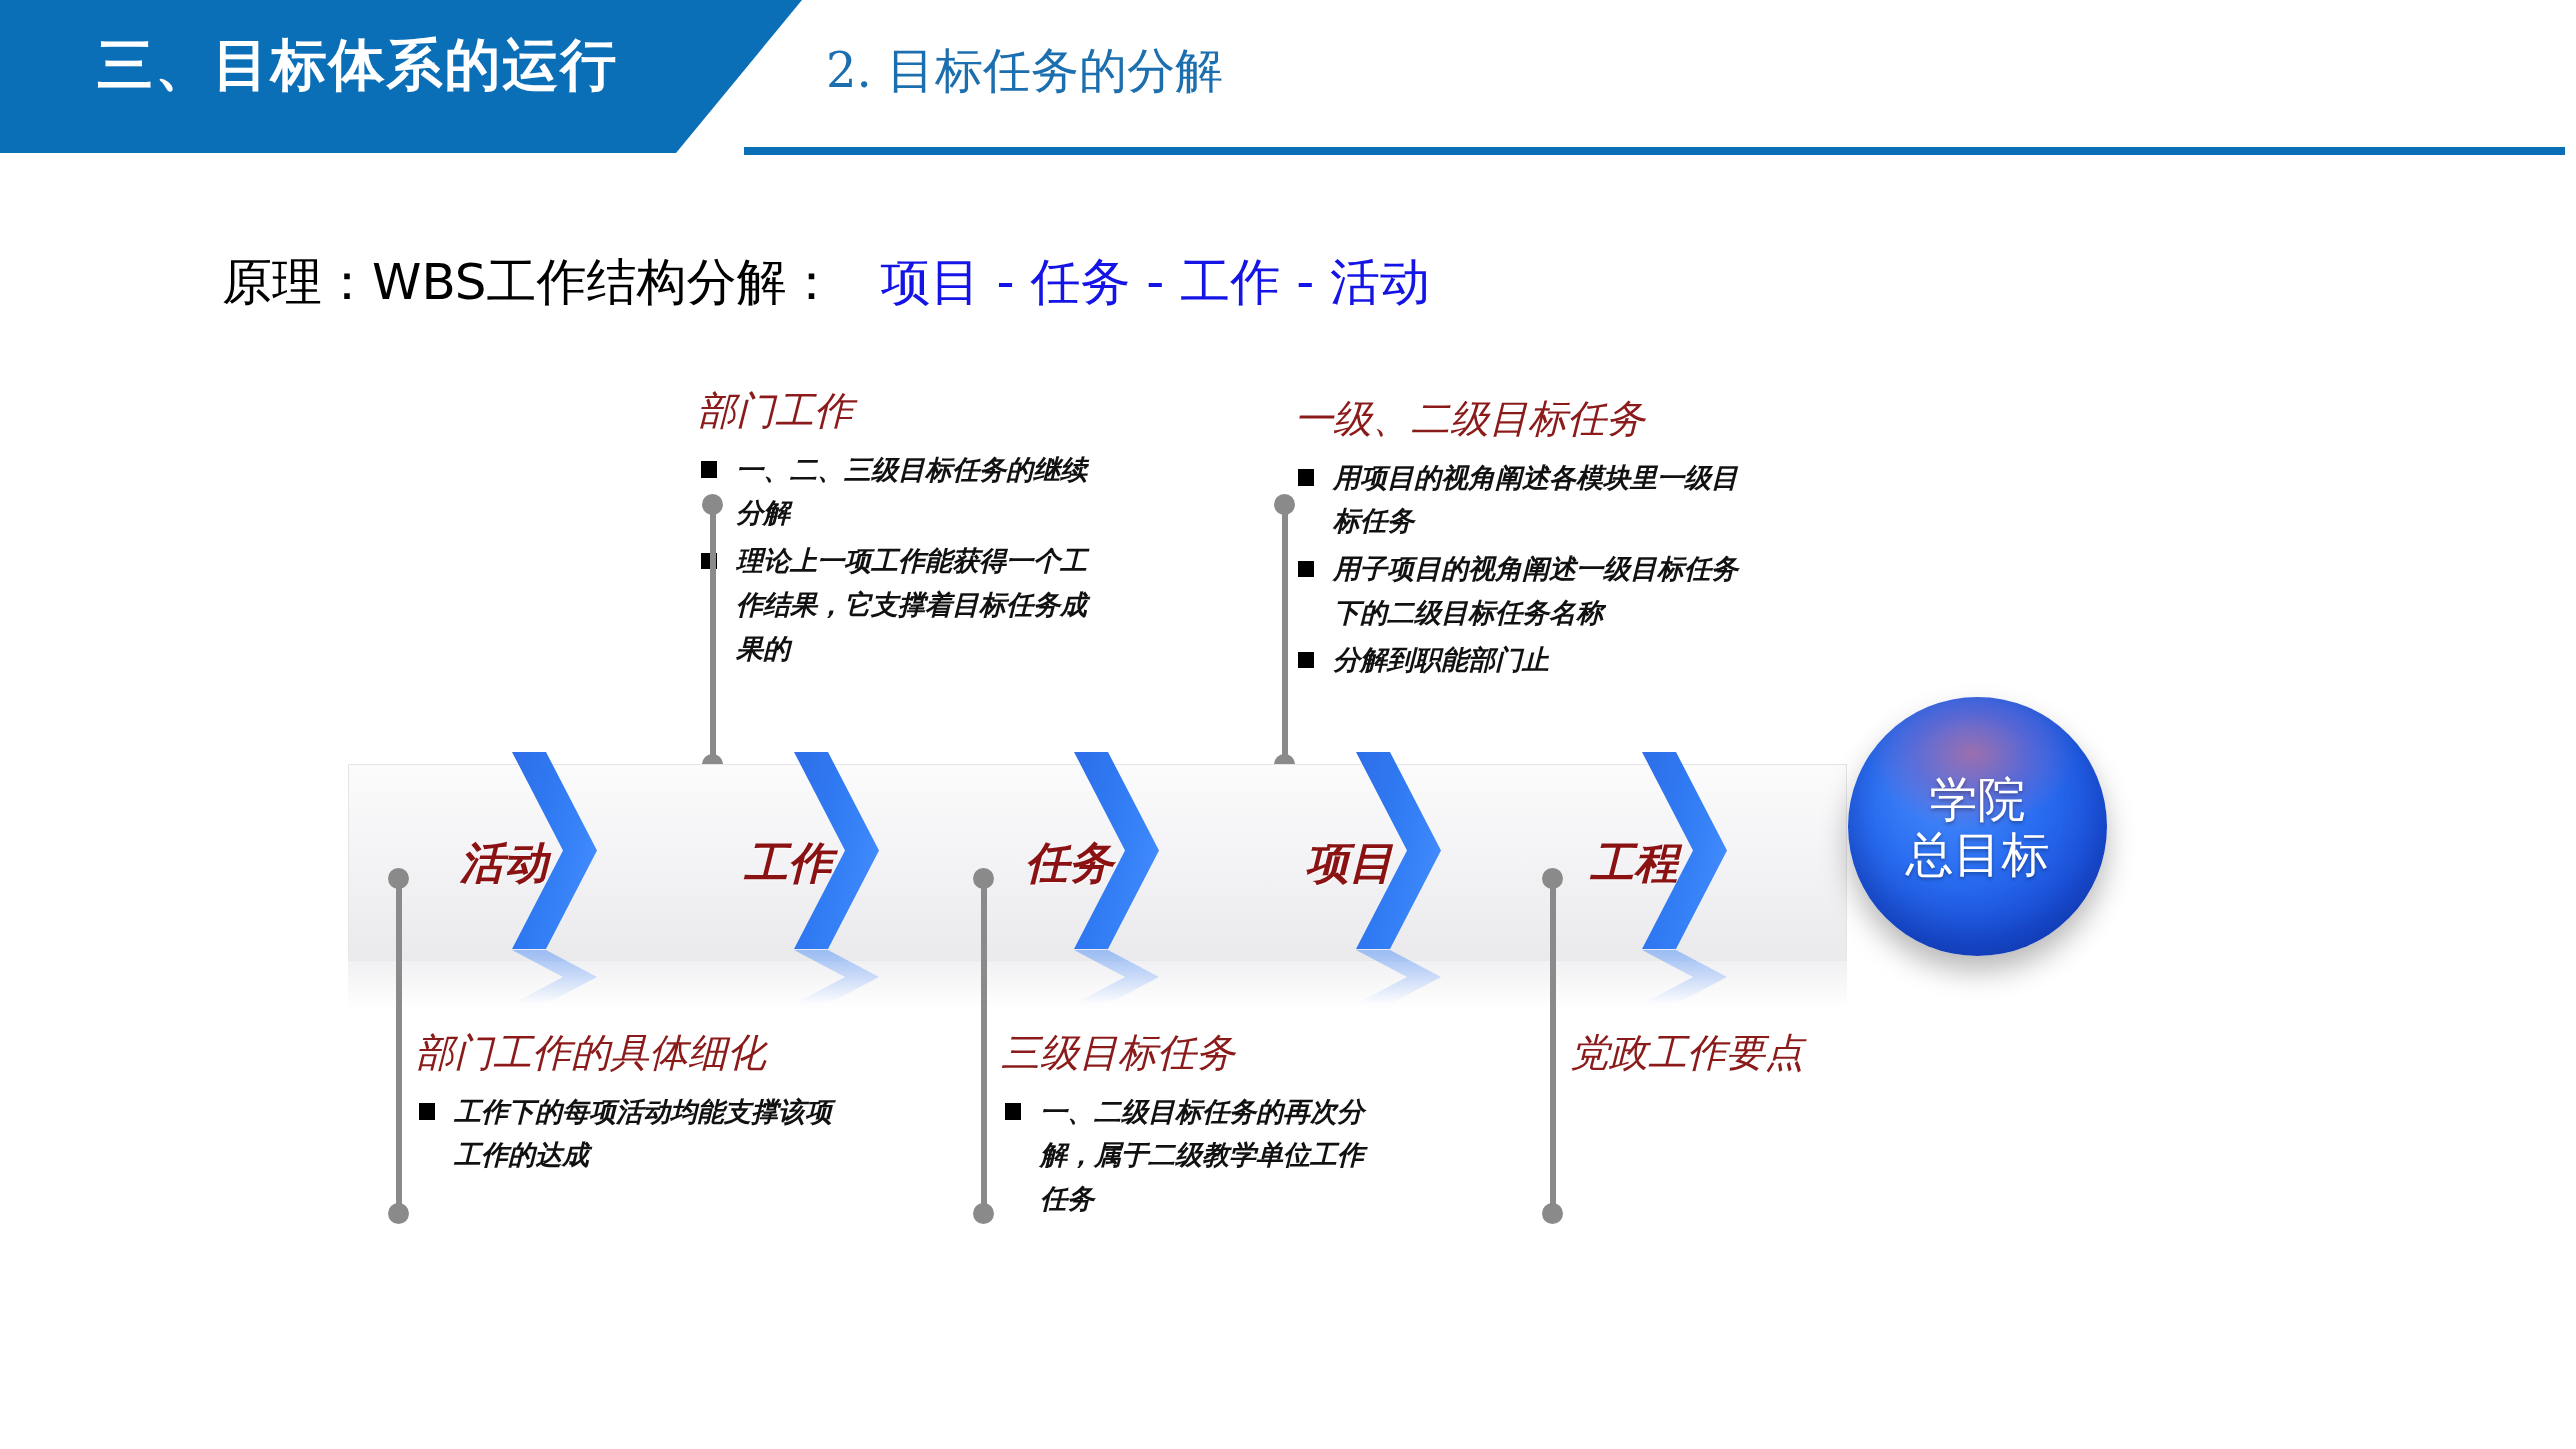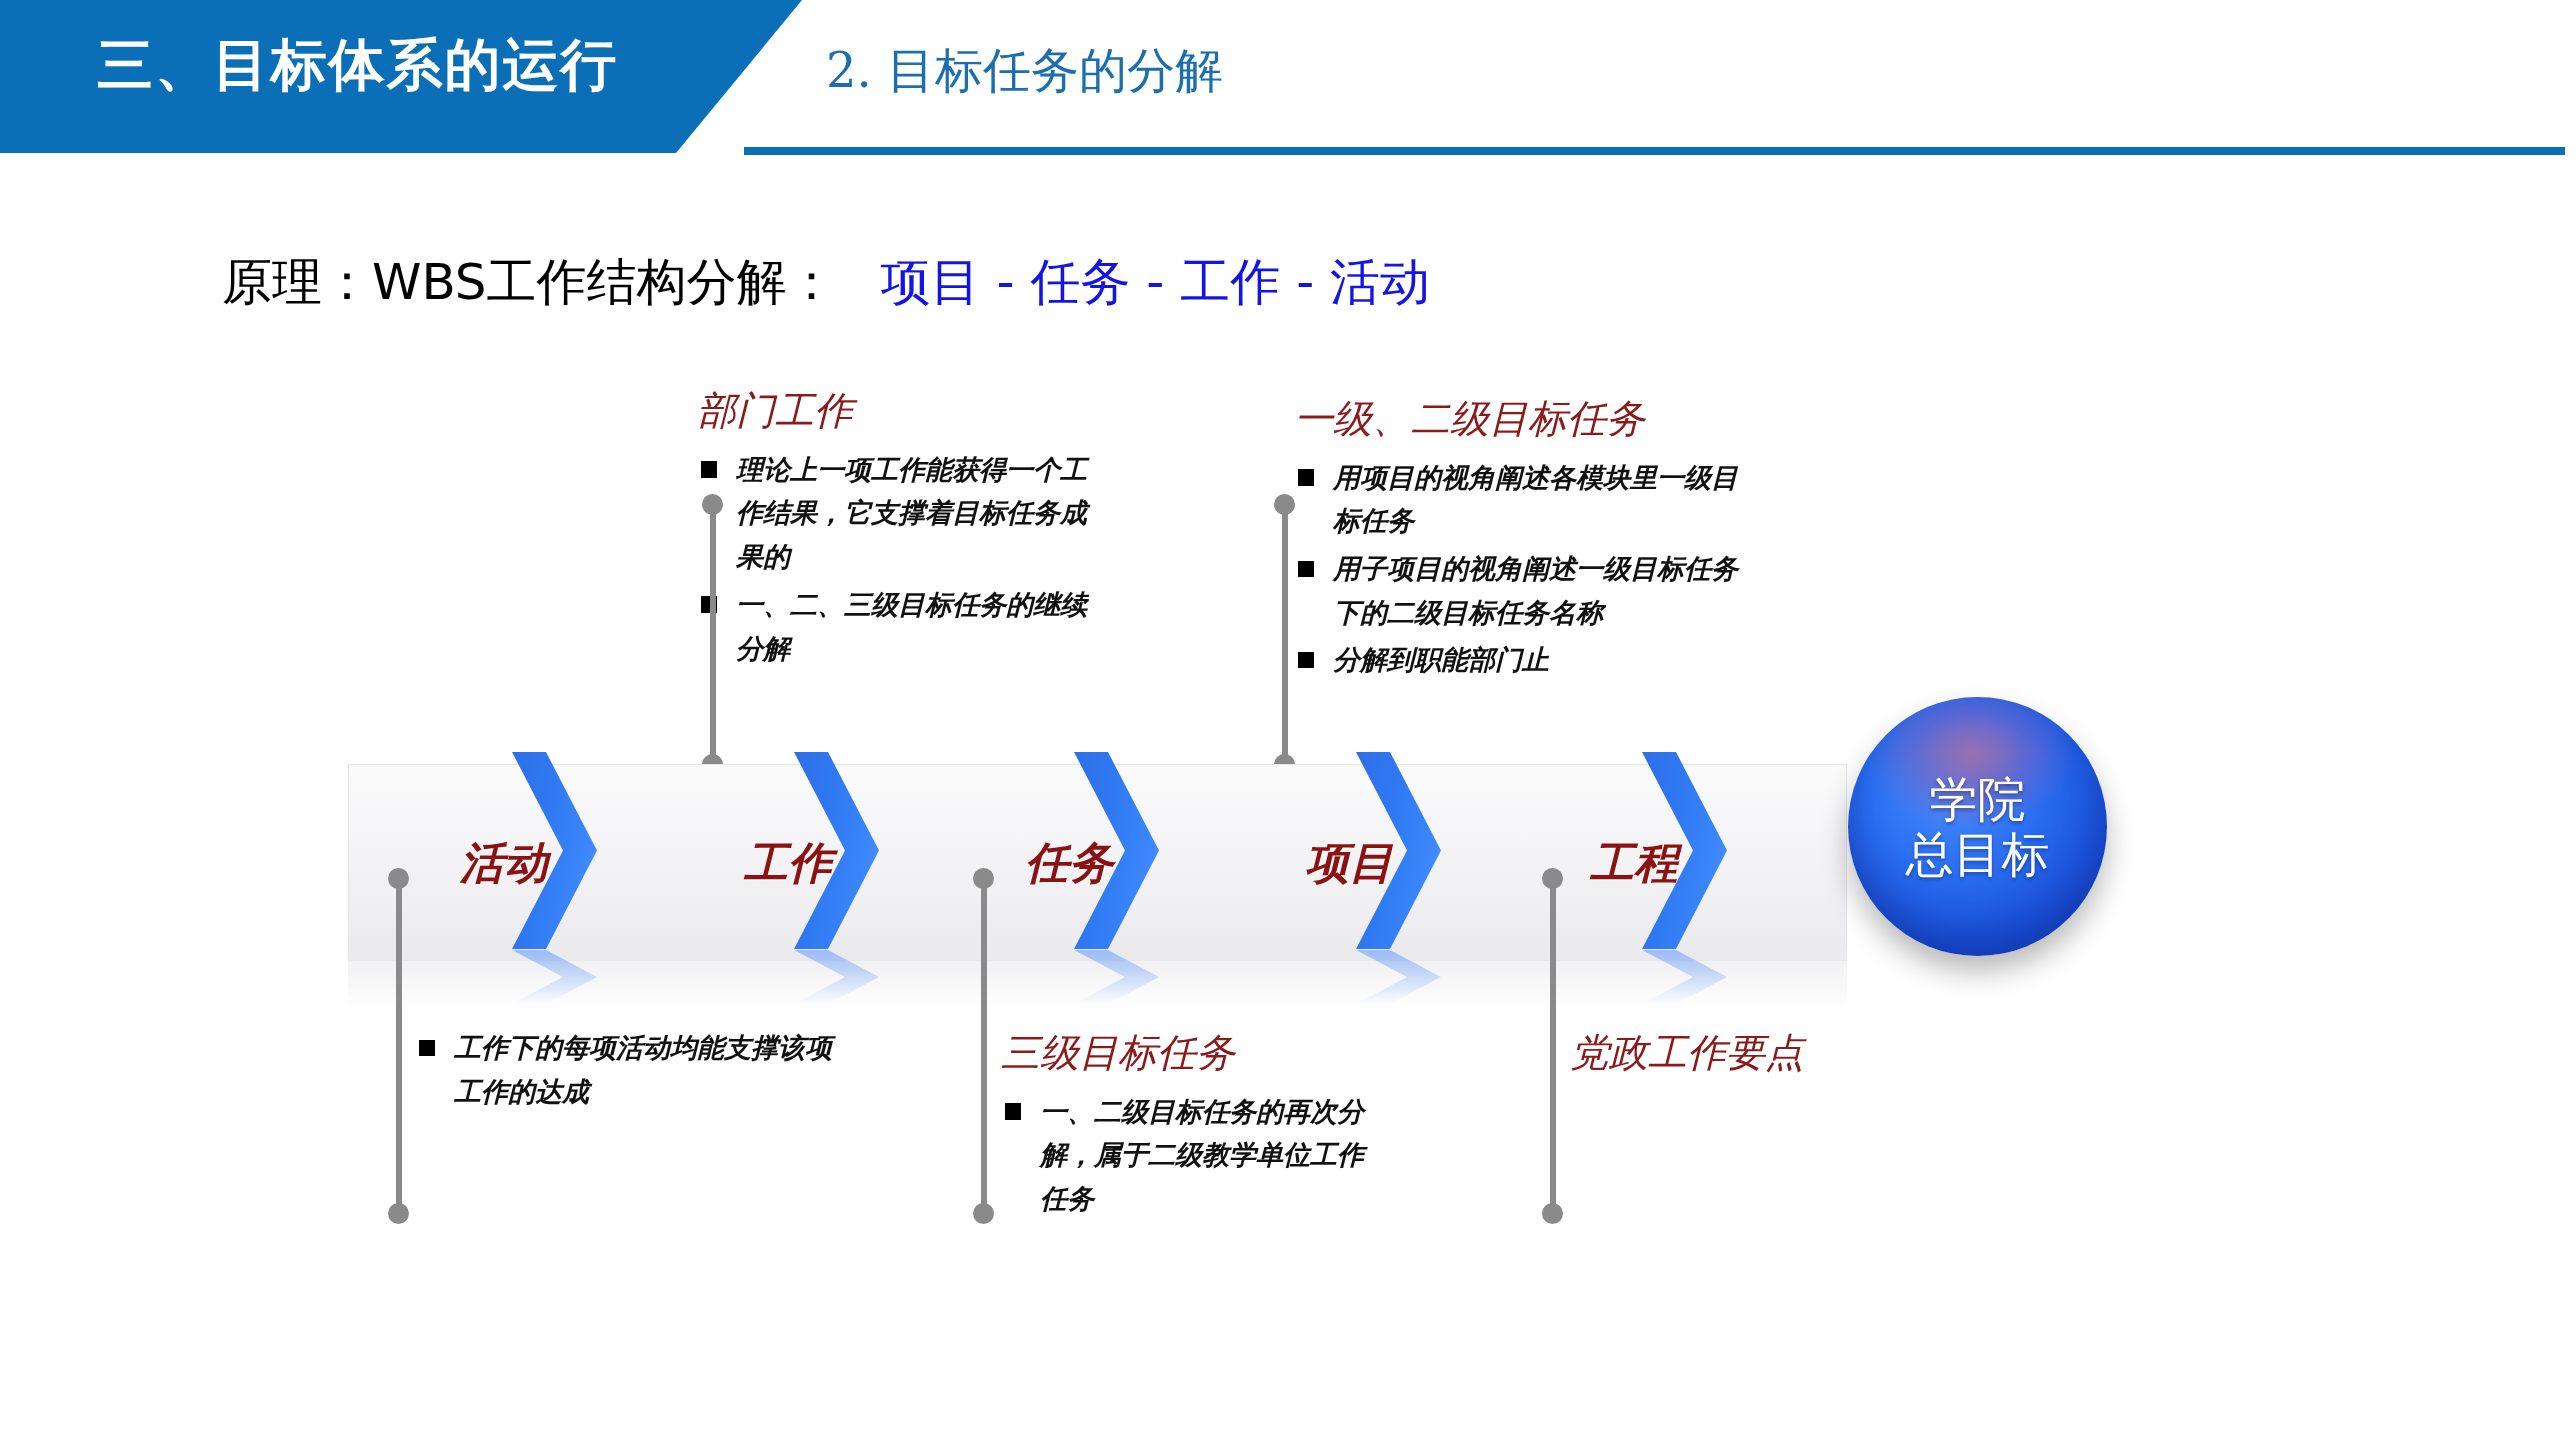--- a/index.html
+++ b/index.html
@@ -124,22 +124,22 @@
 <div id="header-subtitle">2. 目标任务的分解</div>
 <div id="header-rule"></div>
 
 <div id="principle">
   <span>原理：WBS工作结构分解：</span><span class="hl">项目 - 任务 - 工作 - 活动</span>
 </div>
 
 <div class="annot" style="left:697px;top:384px;width:415px;">
   <div class="head">部门工作</div>
   <ul>
+    <li>一、二、三级目标任务的继续分解</li>
     <li>理论上一项工作能获得一个工作结果，它支撑着目标任务成果的</li>
-    <li>一、二、三级目标任务的继续分解</li>
   </ul>
 </div>
 <div class="conn" style="left:710px;top:503px;height:263px;"></div>
 
 <div class="annot" style="left:1294px;top:392px;width:464px;">
   <div class="head">一级、二级目标任务</div>
   <ul>
     <li>用项目的视角阐述各模块里一级目标任务</li>
     <li>用子项目的视角阐述一级目标任务下的二级目标任务名称</li>
     <li>分解到职能部门止</li>
@@ -170,20 +170,21 @@
 
 <div id="sphere">
   <div id="sphere-label">
     <div>学院</div>
     <div>总目标</div>
   </div>
 </div>
 
 <div class="conn" style="left:396px;top:877px;height:338px;"></div>
 <div class="annot" style="left:415px;top:1026px;width:425px;">
+  <div class="head">部门工作的具体细化</div>
   <ul>
     <li>工作下的每项活动均能支撑该项工作的达成</li>
   </ul>
 </div>
 
 <div class="conn" style="left:981px;top:877px;height:338px;"></div>
 <div class="annot" style="left:1001px;top:1026px;width:386px;">
   <div class="head">三级目标任务</div>
   <ul>
     <li>一、二级目标任务的再次分解，属于二级教学单位工作任务</li>

